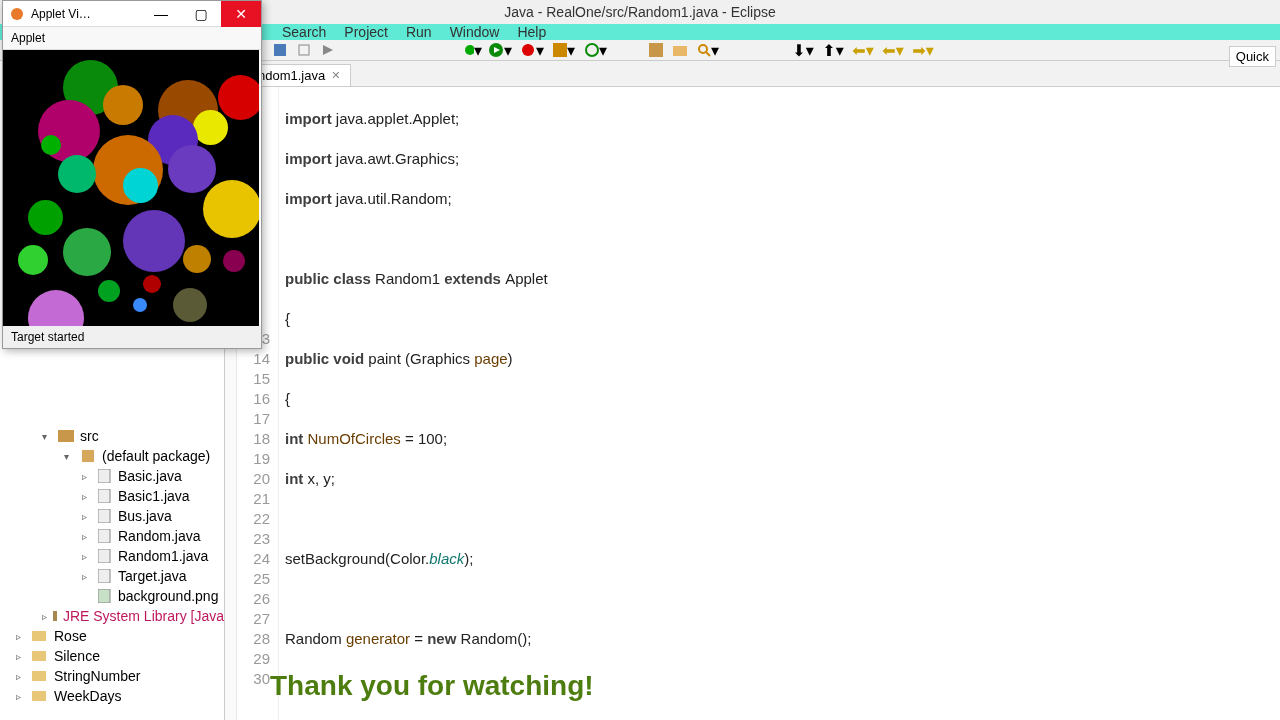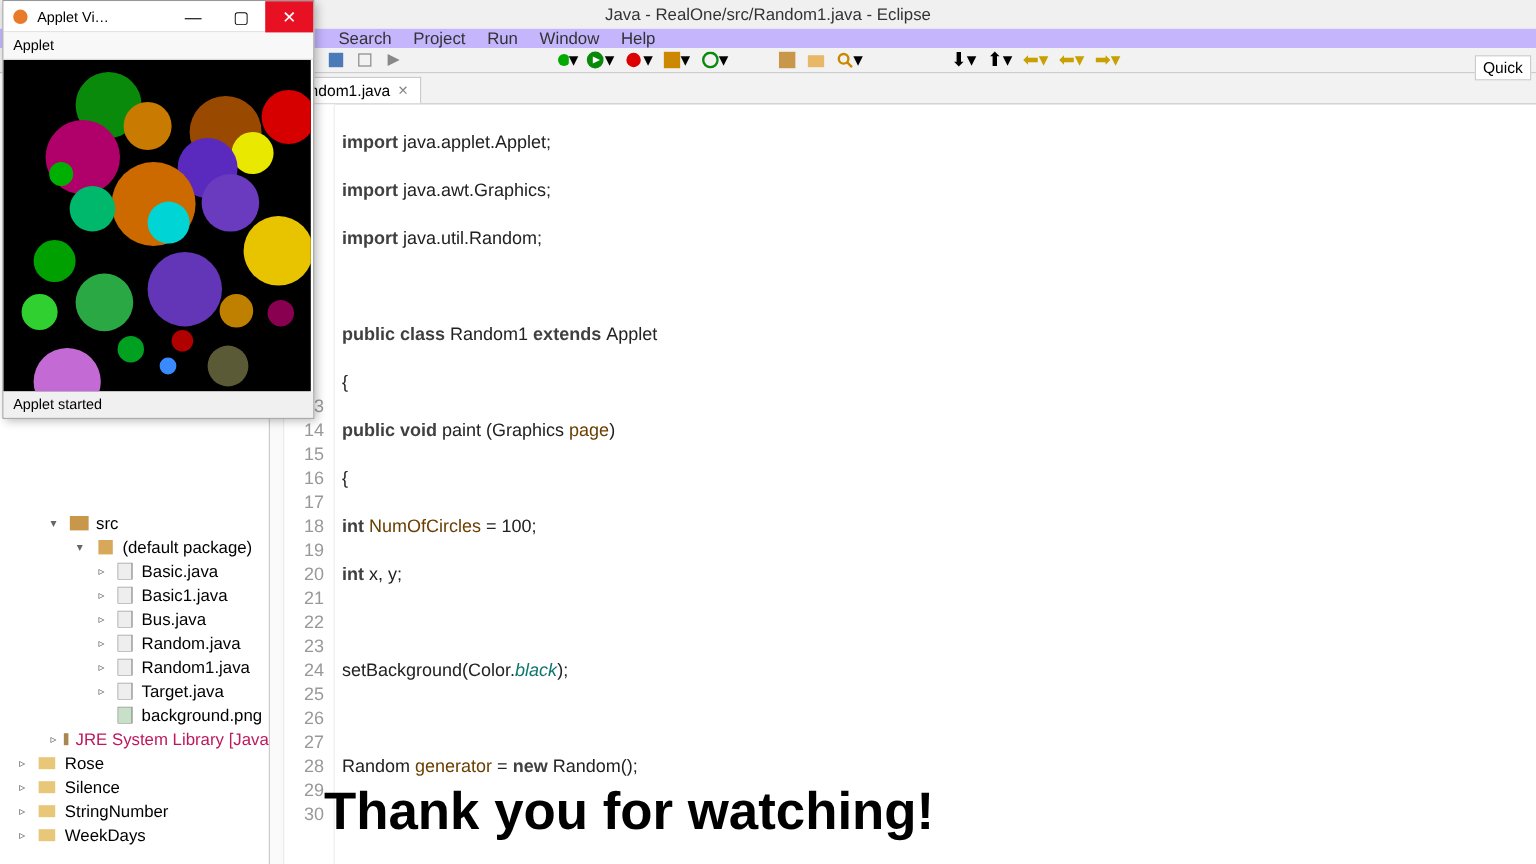--- a/index.html
+++ b/index.html
@@ -13,21 +13,21 @@
 .win-btns { display: flex; height: 26px; }
 .win-btn { width: 40px; display: flex; align-items: center; justify-content: center; font-size: 14px; }
 .win-btn.close { background: #e81123; color: #fff; }
 .applet-menu { font-size: 12px; padding: 4px 8px; border-bottom: 1px solid #ddd; background:#f8f8f8; }
 .applet-canvas { background: #000; width: 256px; height: 276px; position: relative; overflow: hidden; }
 .applet-status { font-size: 12px; padding: 4px 8px; background: #f0f0f0; }
 
 
 .eclipse { position: absolute; left: 0; top: 0; right: 0; bottom: 0; display: flex; flex-direction: column; background: #f5f5f5; }
 .eclipse-title { height: 24px; text-align: center; font-size: 14px; color: #333; line-height: 24px; background: #f0f0f0; }
-.eclipse-menu { height: 28px; display: flex; align-items: center; gap: 18px; padding-left: 282px; font-size: 14px; color: #333; background: #c4b5fd; }
+.eclipse-menu { height: 28px; display: flex; align-items: center; gap: 18px; padding-left: 282px; font-size: 14px; color: #333; background: #5eead4; }
 .eclipse-menu span { cursor: default; }
 .toolbar { height: 34px; background: #f2f2f2; border-bottom: 1px solid #ccc; display: flex; align-items: center; padding-left: 270px; gap: 4px; position: relative; }
 .tb-icon { width: 20px; height: 20px; display: flex; align-items: center; justify-content: center; }
 .tb-sep { width: 12px; }
 .quick { position: absolute; right: 4px; top: 6px; font-size: 13px; border: 1px solid #ccc; background:#fff; padding: 2px 6px; }
 
 .main-area { flex: 1; display: flex; }
 .sidebar { width: 225px; background: #fff; border-right: 1px solid #ccc; padding-top: 365px; font-size: 14px; overflow: hidden; }
 .tree-item { padding: 2px 0 2px 28px; display: flex; align-items: center; gap: 6px; white-space: nowrap; }
 .tree-item.lvl1 { padding-left: 42px; }
@@ -44,21 +44,21 @@
 
 .editor { flex: 1; display: flex; font-family: Consolas, monospace; font-size: 15px; line-height: 20px; position: relative; }
 .gutter { width: 42px; text-align: right; color: #999; padding-right: 8px; padding-top: 2px; background: #fff; border-right: 1px solid #eee; }
 .gutter div { height: 20px; }
 .ruler { width: 12px; background: #fafafa; border-right: 1px solid #e8e8e8; }
 .code { flex: 1; padding: 2px 6px; white-space: pre; color: #222; position: relative; }
 .code .line { height: 20px; }
 .kw { color: #404040; font-weight: bold; }
 .str-lit { font-style: italic; color: #0f766e; }
 
-.overlay-text { position: absolute; left: 270px; bottom: 18px; font-size: 44px; font-weight: bold; color: #000000; font-family: Arial; z-index: 50; white-space:nowrap; }
+.overlay-text { position: absolute; left: 270px; bottom: 18px; font-size: 28px; font-weight: bold; color: #4d7c0f; font-family: Arial; z-index: 50; white-space:nowrap; }
 
 .circle { position: absolute; border-radius: 50%; }
 </style>
 </head>
 <body>
 
 <div class="eclipse">
   <div class="eclipse-title">Java - RealOne/src/Random1.java - Eclipse</div>
   <div class="eclipse-menu">
     <span>Search</span>
@@ -339,16 +339,16 @@
       <div class="circle" style="left: 120px; top: 160px; width: 62px; height: 62px; background: rgb(99, 54, 184);"></div>
       <div class="circle" style="left: 180px; top: 195px; width: 28px; height: 28px; background: rgb(191, 128, 0);"></div>
       <div class="circle" style="left: 220px; top: 200px; width: 22px; height: 22px; background: rgb(138, 0, 80);"></div>
       <div class="circle" style="left: 25px; top: 240px; width: 56px; height: 56px; background: rgb(196, 106, 212);"></div>
       <div class="circle" style="left: 95px; top: 230px; width: 22px; height: 22px; background: rgb(0, 160, 32);"></div>
       <div class="circle" style="left: 140px; top: 225px; width: 18px; height: 18px; background: rgb(176, 0, 0);"></div>
       <div class="circle" style="left: 170px; top: 238px; width: 34px; height: 34px; background: rgb(90, 90, 54);"></div>
       <div class="circle" style="left: 130px; top: 248px; width: 14px; height: 14px; background: rgb(58, 138, 255);"></div>
       <div class="circle" style="left: 38px; top: 85px; width: 20px; height: 20px; background: rgb(0, 176, 0);"></div>
     </div>
-  <div class="applet-status">Applet started</div>
+  <div class="applet-status">Target started</div>
 </div>
 
 <div class="overlay-text">Thank you for watching!</div>
 
 </body></html>

